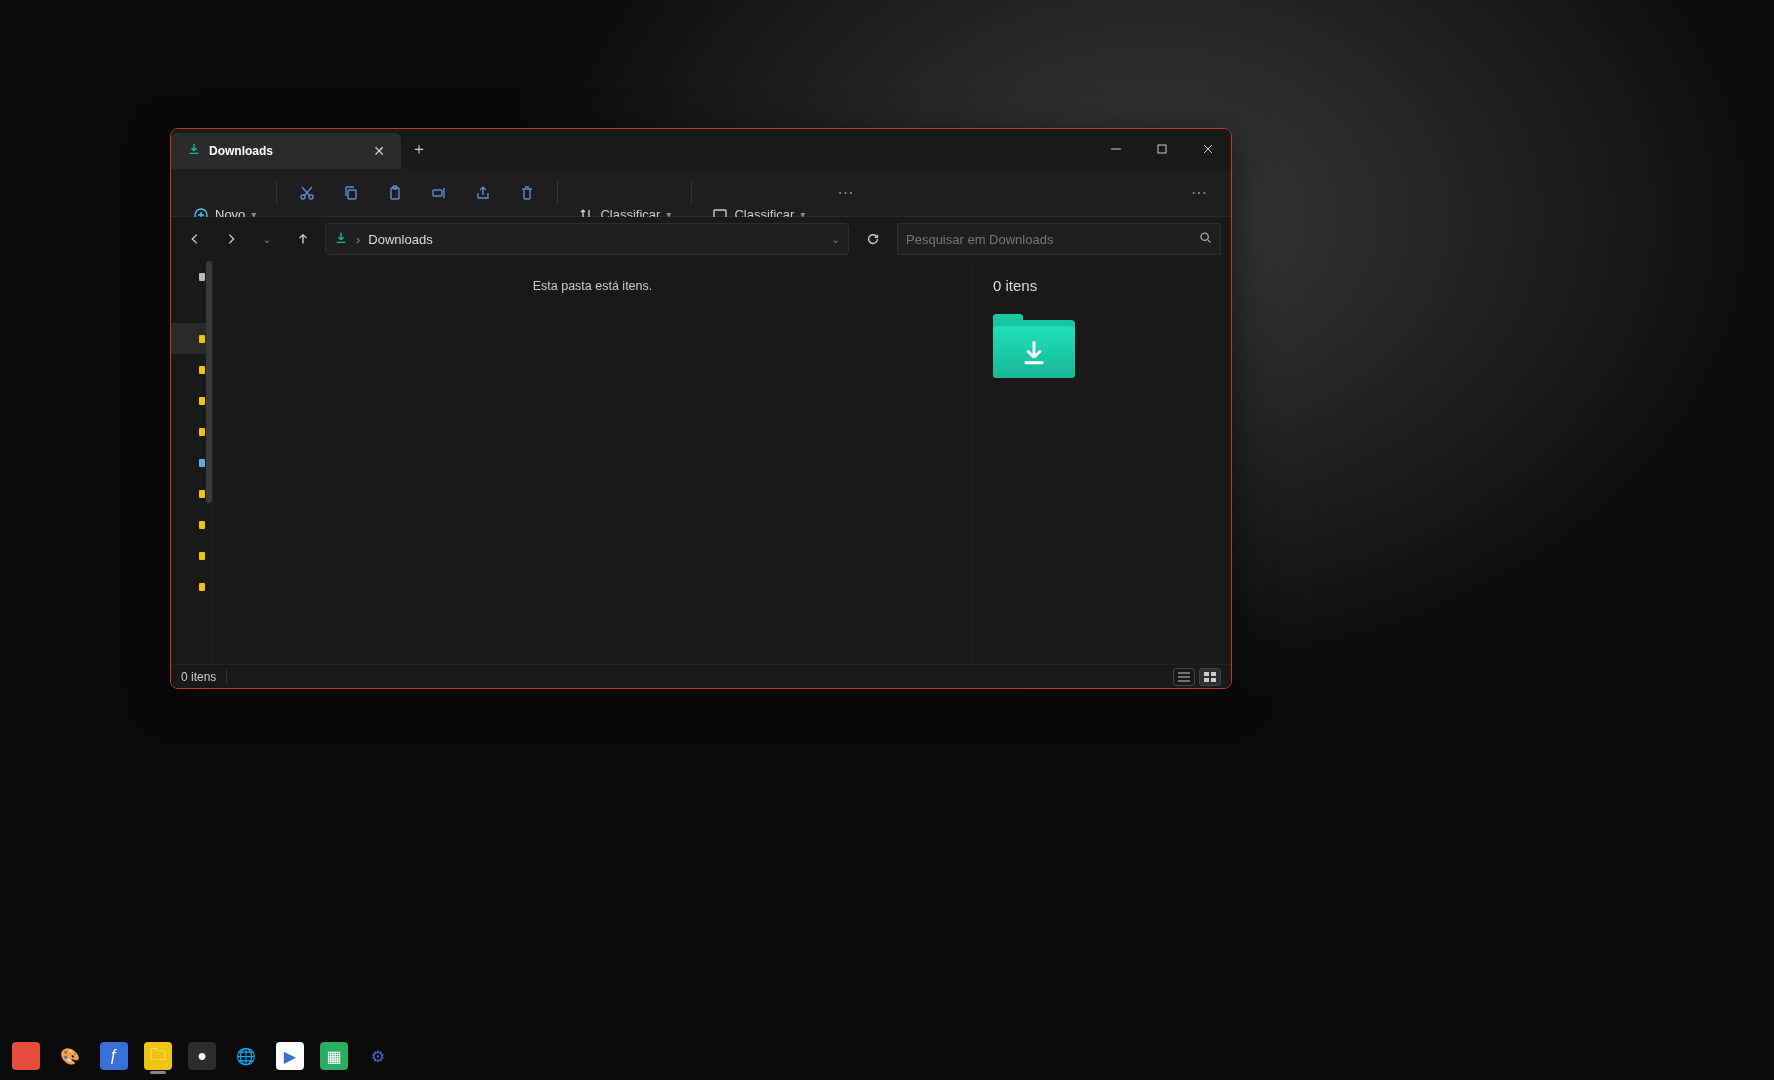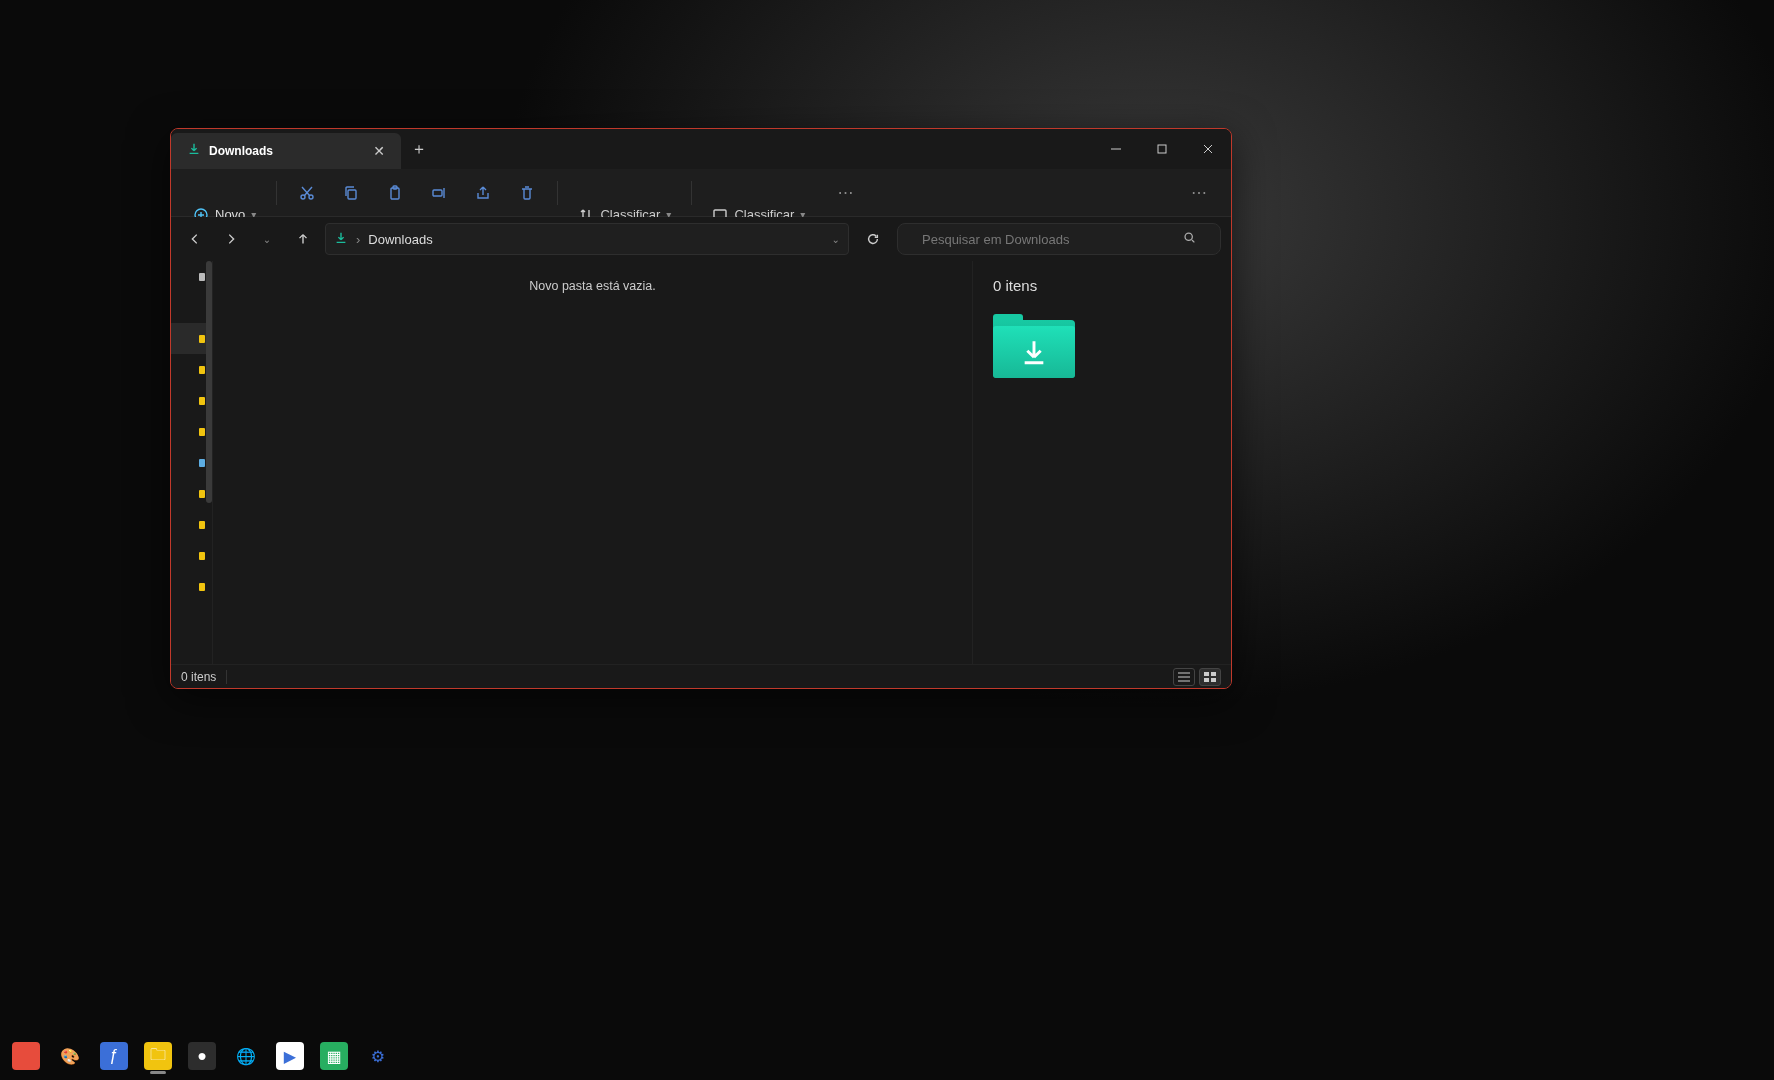--- a/index.html
+++ b/index.html
@@ -137,24 +137,24 @@
   .refresh-btn {
     width: 32px; height: 32px;
     display:flex; align-items:center; justify-content:center;
     color:#ccc; cursor:pointer;
   }
   .search-bar {
     width: 324px;
     height: 32px;
     background: #1f1f1f;
     border: 1px solid #2e2e2e;
-    border-radius: 8px;
-    display: flex;
-    align-items: center;
-    padding: 0 24px;
+    border-radius: 1px;
+    display: flex;
+    align-items: center;
+    padding: 0 8px;
   }
   .search-bar input {
     flex: 1;
     background: transparent;
     border: none;
     outline: none;
     color: #ddd;
     font-size: 13px;
   }
   .search-bar input::placeholder { color:#777; }
@@ -449,21 +449,21 @@
       <div class="side-item"></div>
       <div class="side-item blue"></div>
       <div class="side-item"></div>
       <div class="side-item"></div>
       <div class="side-item"></div>
       <div class="side-item"></div>
       <div class="side-scroll"></div>
     </div>
 
     <div class="main">
-      <span>Novo pasta está vazia.</span>
+      <span>Esta pasta está itens.</span>
     </div>
 
     <div class="details">
       <div class="details-title">0 itens</div>
       <div class="folder-preview">
         <div class="folder-tab"></div>
         <div class="folder-back"></div>
         <div class="folder-front">
           <svg viewBox="0 0 24 24" fill="none" stroke="currentColor" stroke-width="2.2">
             <path d="M12 4v12m0 0l-5-5m5 5l5-5M5 20h14"></path>

